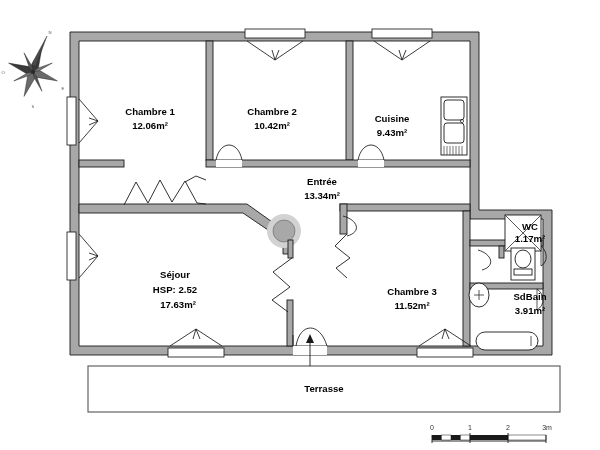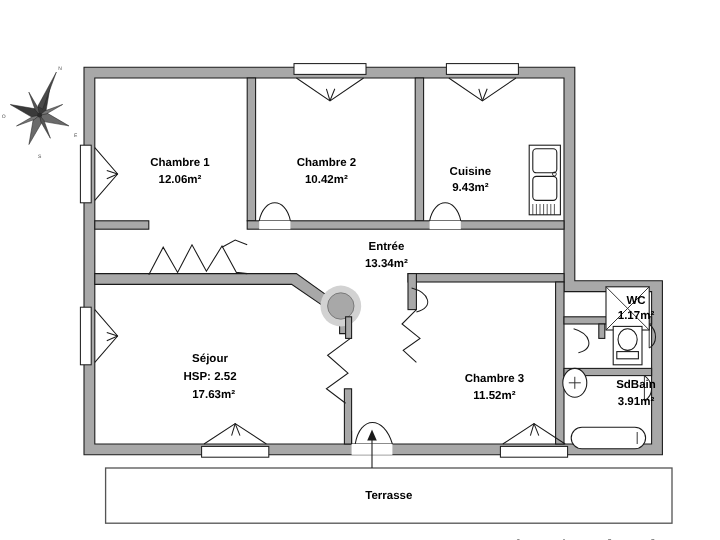--- a/index.html
+++ b/index.html
@@ -12,21 +12,20 @@
     height: 450px;
     position: relative;
     overflow: hidden;
     font-family: "Liberation Sans", sans-serif;
   }
   #plan-root {
     position: absolute;
     left: 0; top: 0;
     width: 600px;
     height: 386px;
-    margin-top: 24px;
   }
   svg.plan {
     position: absolute;
     left: 0; top: 0;
     width: 600px;
     height: 450px;
   }
   .wall { fill: #a8a8a8; stroke: #1a1a1a; stroke-width: 0.9; }
   .thin { fill: none; stroke: #1a1a1a; stroke-width: 0.9; }
   .thin2 { fill: none; stroke: #2e2e2e; stroke-width: 0.8; }

